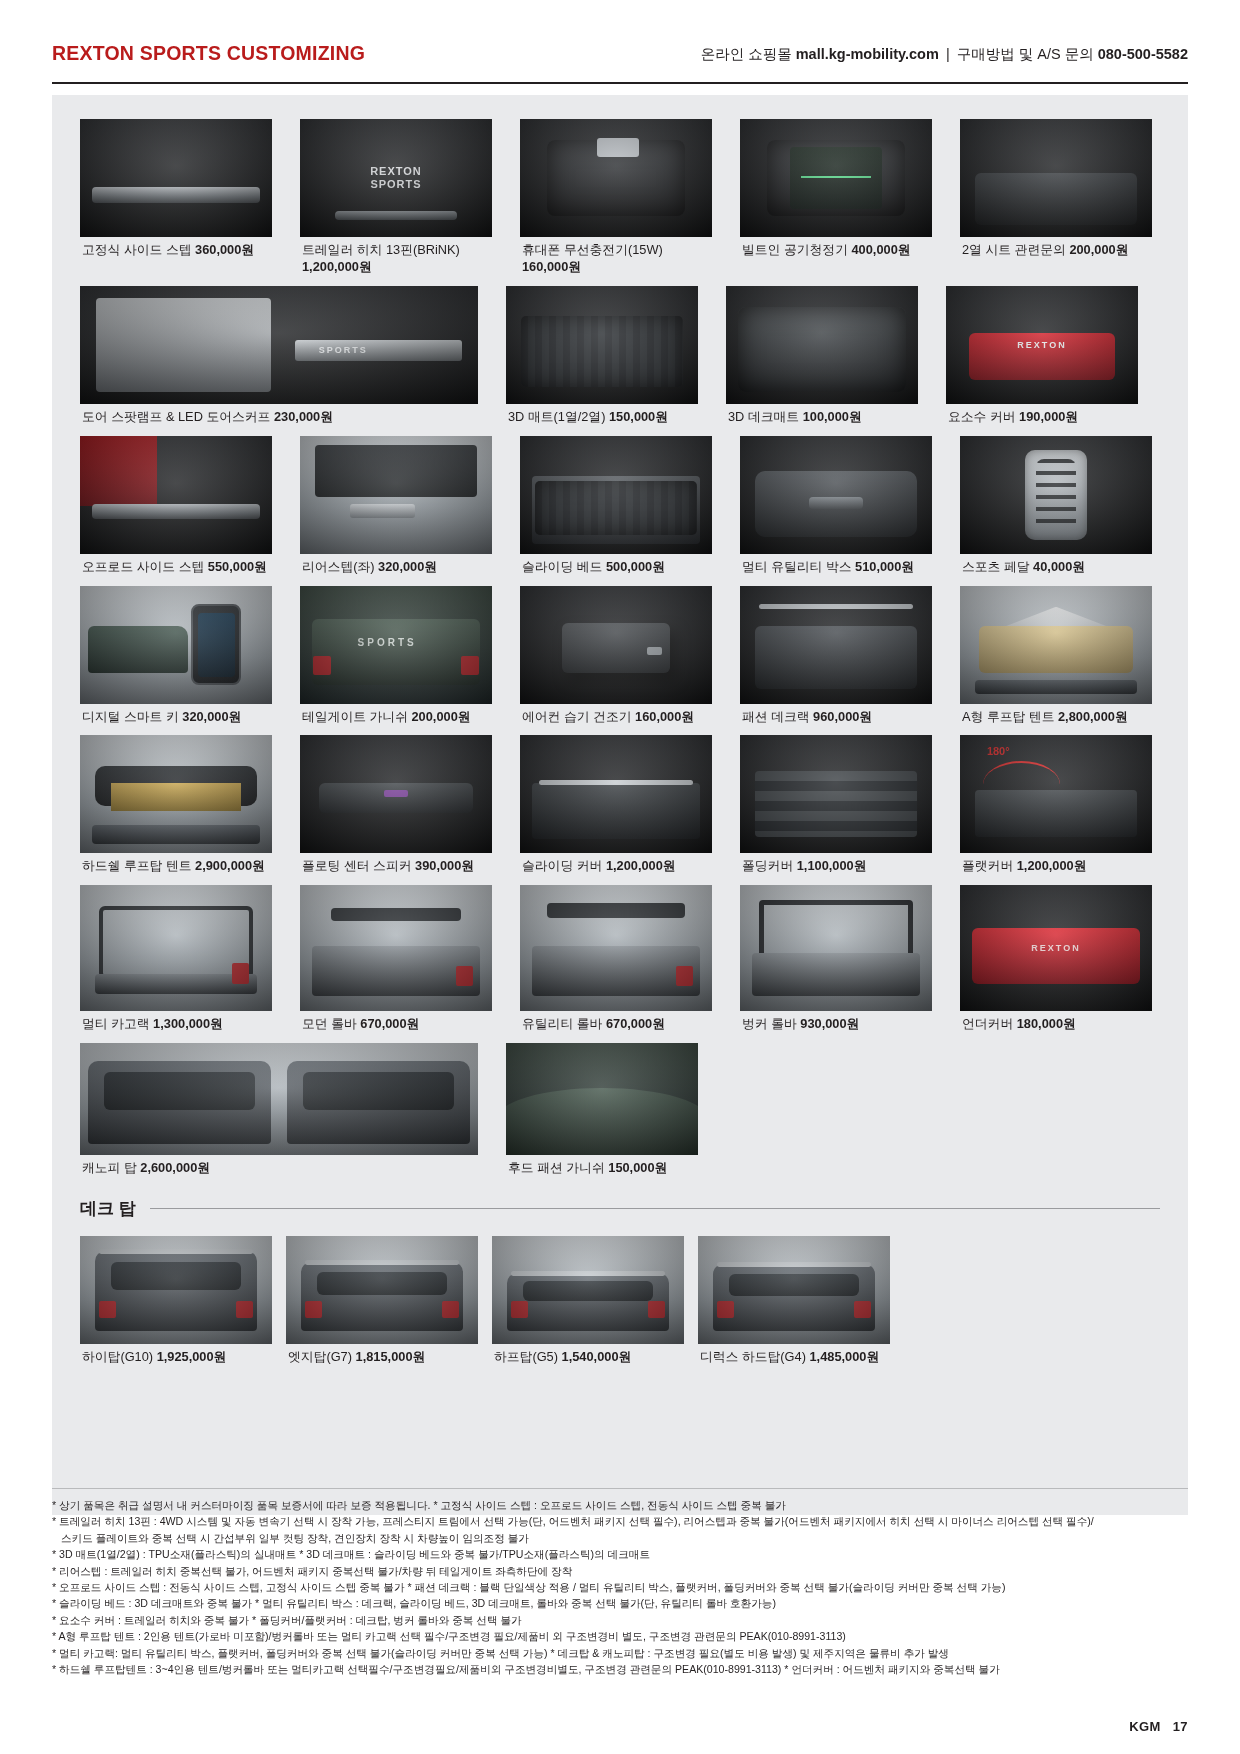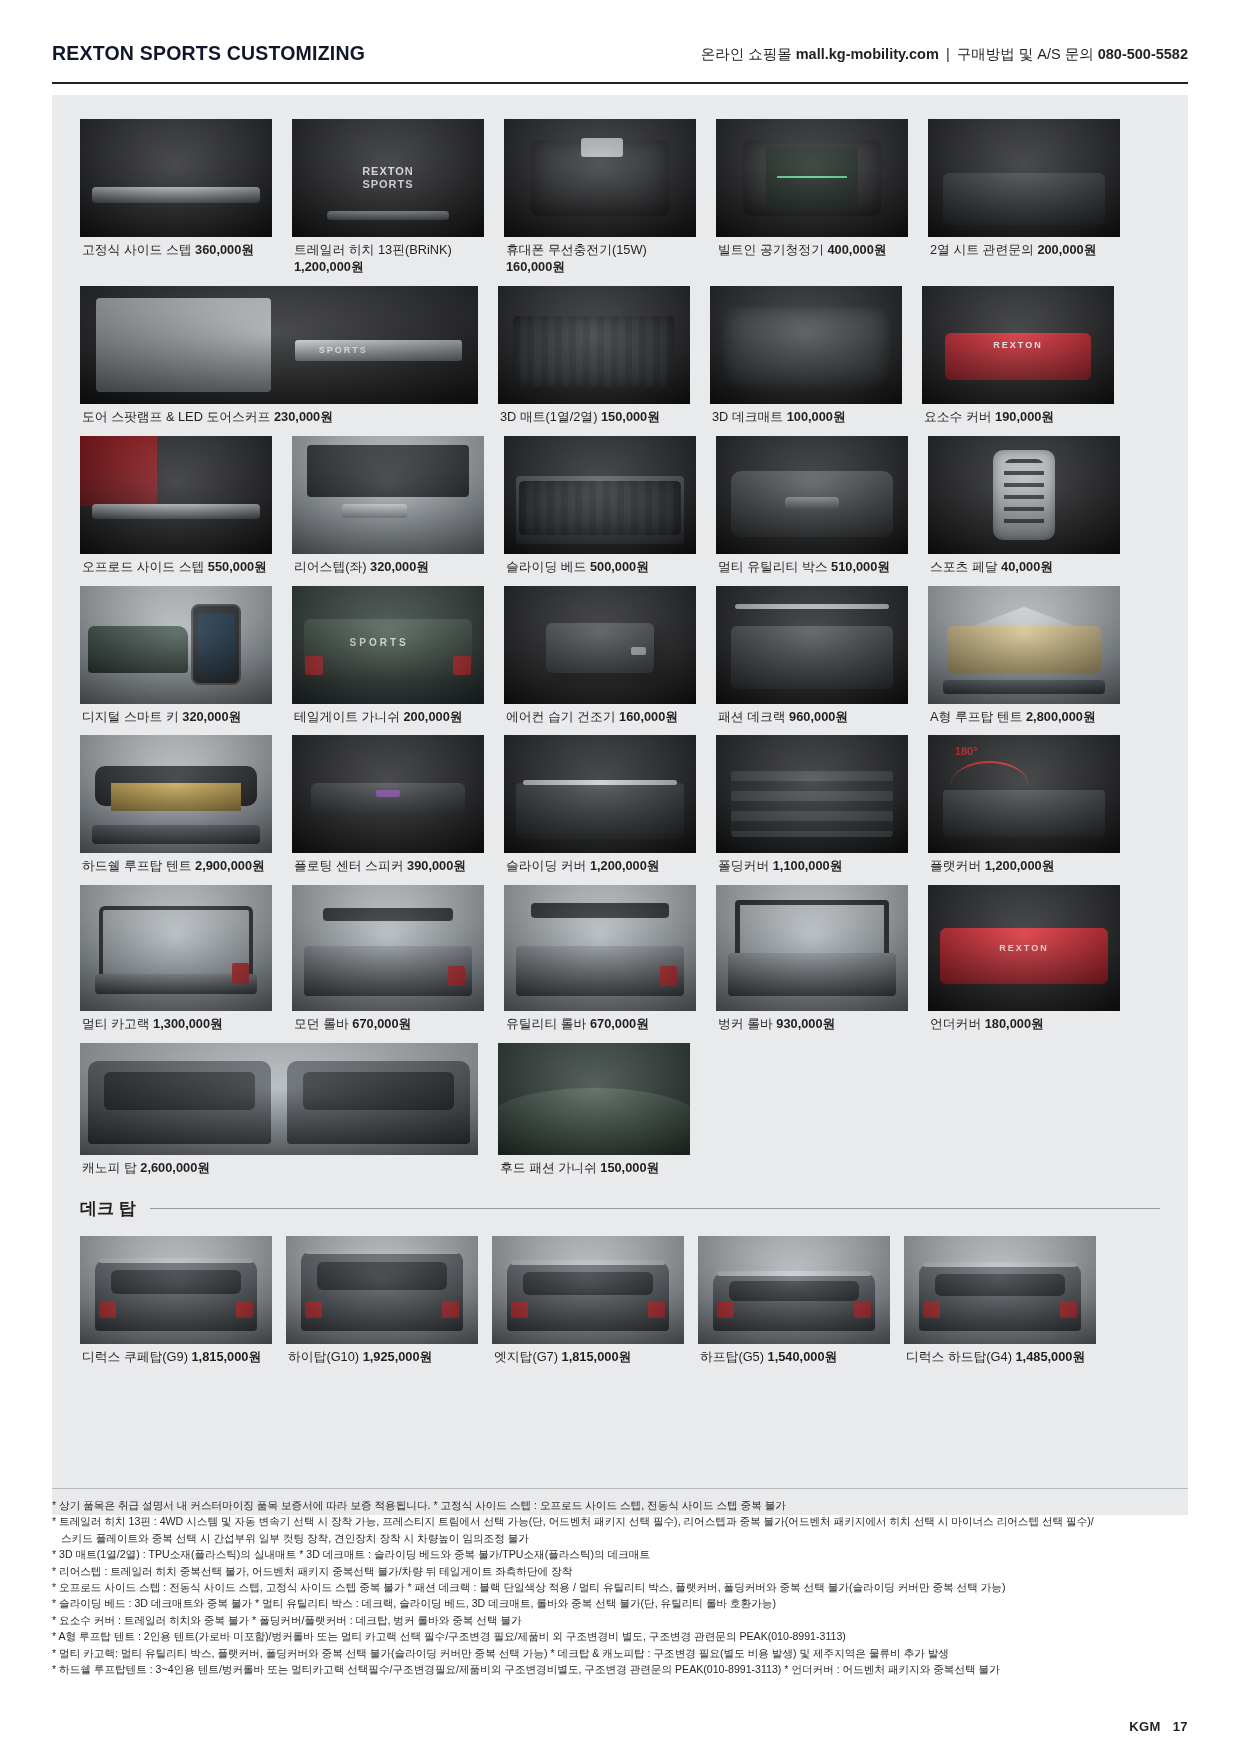--- a/index.html
+++ b/index.html
@@ -20,21 +20,21 @@
     position: absolute;
     left: 52px; right: 52px; top: 42px;
     height: 42px;
     border-bottom: 2.5px solid #231f20;
     display: flex; align-items: flex-start; justify-content: space-between;
   }
   .header-title {
     font-size: 19.5px;
     font-weight: bold;
     letter-spacing: 0.2px;
-    color: #0f172a;
+    color: #b91c1c;
   }
   .header-right {
     font-size: 14.5px;
     color: #231f20;
     padding-top: 3px;
     white-space: nowrap;
   }
   .header-right b { font-weight: bold; }
   .header-right .sep { padding: 0 3px; }
 
@@ -48,21 +48,21 @@
     padding: 24px 28px 0 28px;
   }
 
   .grid {
     display: flex;
     flex-wrap: wrap;
     gap: 0px;
   }
   .cell {
     width: 192px;
-    margin-right: 20px;
+    margin-right: 28px;
     margin-bottom: 10px;
   }
   .cell.last { margin-right: 0; }
   .thumb {
     width: 192px;
     height: 118px;
     background: #1a1a1a;
     overflow: hidden;
     position: relative;
   }
@@ -675,34 +675,20 @@
           <span class="pr">150,000원</span></div>
       </div>
     </div>
 
     <div class="section-head">
       <div class="t">데크 탑</div>
       <div class="rule"></div>
     </div>
 
     <div class="deckgrid">
-      <div class="deckcell">
-        <div class="thumb">
-          <div class="art">
-              <div class="sky"></div>
-              <div class="canopy"></div>
-              <div class="rack" style="top:20%"></div>
-            <div class="taillight" style="left:10%"></div>
-              <div class="taillight" style="right:10%"></div>
-              <div class="shade"></div>
-            </div>
-        </div>
-        <div class="caption"><span class="nm">디럭스 쿠페탑(G9)</span>
-          <span class="pr">1,815,000원</span></div>
-      </div>
       <div class="deckcell">
         <div class="thumb">
           <div class="art">
               <div class="sky"></div>
               <div class="canopy" style="top:14%"></div>
               <div class="rack" style="top:12%"></div>
             <div class="taillight" style="left:10%"></div>
               <div class="taillight" style="right:10%"></div>
               <div class="shade"></div>
             </div>

